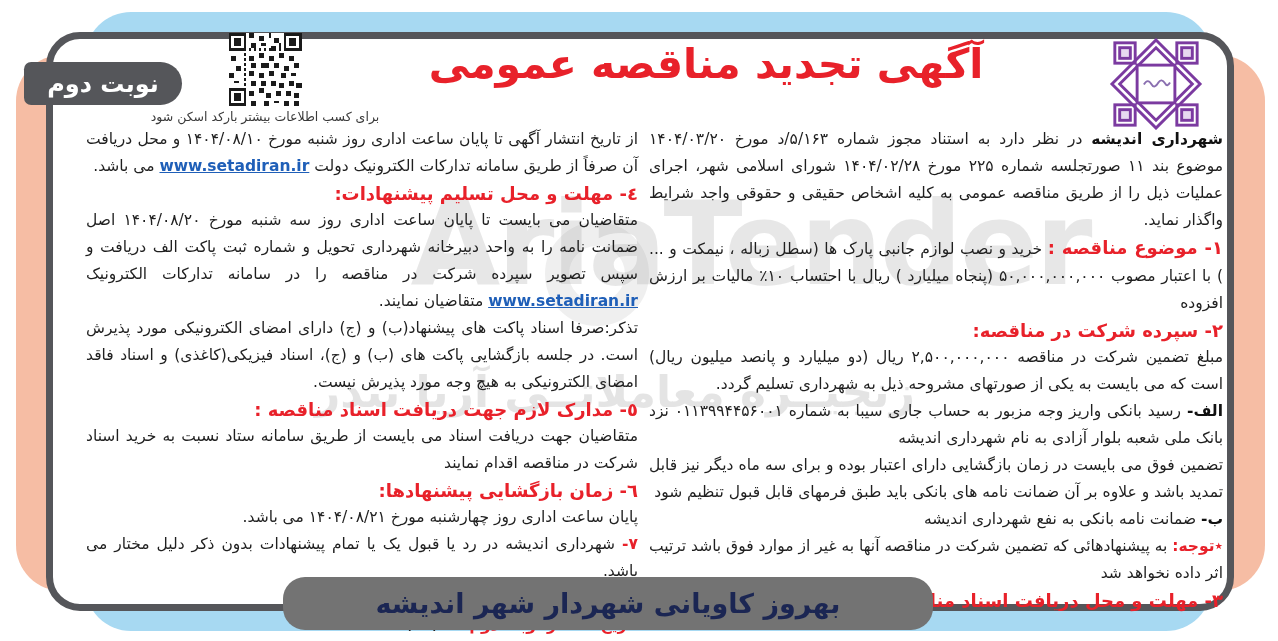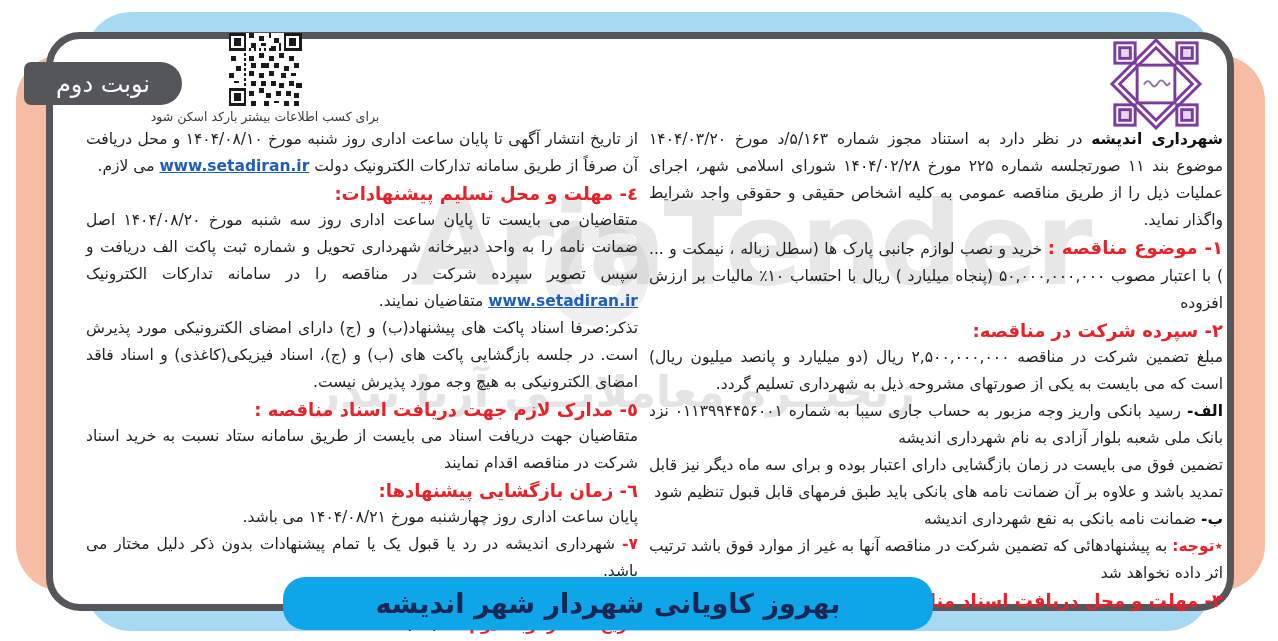--- a/index.html
+++ b/index.html
@@ -26,37 +26,37 @@
 
   
   .logo{position:absolute;right:73px;top:38px;width:98px;height:92px;z-index:2;}
   .title{position:absolute;left:400px;top:40px;width:612px;text-align:center;color:#e8212a;
          font-size:41px;font-weight:bold;z-index:2;white-space:nowrap;}
   .qr{position:absolute;left:227px;top:33px;width:76px;height:73px;z-index:2;}
   .qr-caption{position:absolute;left:118px;top:109px;width:294px;text-align:center;font-size:12.5px;
               color:#3a3a3a;z-index:2;}
   .badge{position:absolute;left:24px;top:62px;width:158px;height:43px;background:#55565a;color:#ffffff;
          border-radius:8px 24px 24px 8px;display:flex;align-items:center;justify-content:center;
-         font-size:24px;font-weight:normal;z-index:4;}
+         font-size:24px;font-weight:bold;z-index:4;}
 
   
   .col{position:absolute;top:126px;z-index:2;font-size:15.5px;line-height:27px;color:#1f1f1f;
        text-align:justify;}
   .col-r{right:55px;width:574px;}
   .col-l{left:86px;width:552px;}
   .col p{margin:0;}
   .h{color:#e8212a;font-weight:bold;font-size:18px;line-height:27px;}
   .lead-red{color:#e8212a;font-weight:bold;}
   .lead-b{font-weight:bold;color:#111;}
   .url{color:#1f5fb8;text-decoration:underline;direction:ltr;unicode-bidi:embed;font-weight:bold;cursor:pointer;}
   .publine{font-weight:bold;}
   .publine .date{color:#1f1f1f;}
 
   
-  .banner{position:absolute;left:283px;top:577px;width:650px;height:53px;background:#0ea5e9;
+  .banner{position:absolute;left:283px;top:577px;width:650px;height:53px;background:#737373;
           border-radius:22px;display:flex;align-items:center;justify-content:center;z-index:5;
           font-size:27px;font-weight:bold;color:#1b2653;}
 </style>
 </head>
 <body>
 
 <div class="page">
 
   <div class="bg-blue"></div>
   <div class="bg-peach"></div>
@@ -79,20 +79,21 @@
         <rect x="5" y="69" width="21" height="21"></rect>
         <rect x="10" y="74" width="11" height="11" fill="#e7d8f0"></rect>
         <rect x="69" y="69" width="21" height="21"></rect>
         <rect x="74" y="74" width="11" height="11" fill="#e7d8f0"></rect>
         <rect x="28" y="28" width="39" height="39" fill="#ffffff"></rect>
       </g>
       <path d="M35 48 q4 -7 8 0 q3 5 7 -2 q3 -5 7 1 q2 4 5 -1" fill="none" stroke="#8a6fb0" stroke-width="2"></path>
     </svg>
   </div>
 
+  <div class="title">آگهی تجدید مناقصه عمومی</div>
 
   <div class="qr">
     <svg viewBox="0 0 29 29" width="76" height="73" shape-rendering="crispEdges">
       <rect x="0" y="0" width="29" height="29" fill="#ffffff"></rect>
       <g fill="#1a1a1a">
         <rect x="0" y="0" width="7" height="7"></rect>
           <rect x="1" y="1" width="5" height="5" fill="#fff"></rect>
           <rect x="2" y="2" width="3" height="3"></rect>
         <rect x="22" y="0" width="7" height="7"></rect>
           <rect x="23" y="1" width="5" height="5" fill="#fff"></rect>
@@ -171,21 +172,21 @@
     <p class="h">۲- سپرده شرکت در مناقصه:</p>
     <p>مبلغ تضمین شرکت در مناقصه ۲,۵۰۰,۰۰۰,۰۰۰ ریال (دو میلیارد و پانصد میلیون ریال) است که می بایست به یکی از صورتهای مشروحه ذیل به شهرداری تسلیم گردد.</p>
     <p><span class="lead-b">الف-</span><span> رسید بانکی واریز وجه مزبور به حساب جاری سیبا به شماره ۰۱۱۳۹۹۴۴۵۶۰۰۱ نزد بانک ملی شعبه بلوار آزادی به نام شهرداری اندیشه</span></p>
     <p>تضمین فوق می بایست در زمان بازگشایی دارای اعتبار بوده و برای سه ماه دیگر نیز قابل تمدید باشد و علاوه بر آن ضمانت نامه های بانکی باید طبق فرمهای قابل قبول تنظیم شود</p>
     <p><span class="lead-b">ب-</span><span> ضمانت نامه بانکی به نفع شهرداری اندیشه</span></p>
     <p><span class="lead-red">٭توجه:</span><span> به پیشنهادهائی که تضمین شرکت در مناقصه آنها به غیر از موارد فوق باشد ترتیب اثر داده نخواهد شد</span></p>
     <p class="h">۳- مهلت و محل دریافت اسناد مناقصه:</p>
   </div>
 
   <div class="col col-l">
-    <p><span>از تاریخ انتشار آگهی تا پایان ساعت اداری روز شنبه مورخ ۱۴۰۴/۰۸/۱۰ و محل دریافت آن صرفاً از طریق سامانه تدارکات الکترونیک دولت </span><a class="url">www.setadiran.ir</a><span> می لازم.</span></p>
+    <p><span>از تاریخ انتشار آگهی تا پایان ساعت اداری روز شنبه مورخ ۱۴۰۴/۰۸/۱۰ و محل دریافت آن صرفاً از طریق سامانه تدارکات الکترونیک دولت </span><a class="url">www.setadiran.ir</a><span> می باشد.</span></p>
     <p class="h">٤- مهلت و محل تسلیم پیشنهادات:</p>
     <p><span>متقاضیان می بایست تا پایان ساعت اداری روز سه شنبه مورخ ۱۴۰۴/۰۸/۲۰ اصل ضمانت نامه را به واحد دبیرخانه شهرداری تحویل و شماره ثبت پاکت الف دریافت و سپس تصویر سپرده شرکت در مناقصه را در سامانه تدارکات الکترونیک </span><a class="url">www.setadiran.ir</a><span> متقاضیان نمایند.</span></p>
     <p>تذکر:صرفا اسناد پاکت های پیشنهاد(ب) و (ج) دارای امضای الکترونیکی مورد پذیرش است. در جلسه بازگشایی پاکت های (ب) و (ج)، اسناد فیزیکی(کاغذی) و اسناد فاقد امضای الکترونیکی به هیچ وجه مورد پذیرش نیست.</p>
     <p class="h">٥- مدارک لازم جهت دریافت اسناد مناقصه :</p>
     <p>متقاضیان جهت دریافت اسناد می بایست از طریق سامانه ستاد نسبت به خرید اسناد شرکت در مناقصه اقدام نمایند</p>
     <p class="h">٦- زمان بازگشایی پیشنهادها:</p>
     <p>پایان ساعت اداری روز چهارشنبه مورخ ۱۴۰۴/۰۸/۲۱ می باشد.</p>
     <p><span class="lead-red">۷-</span><span> شهرداری اندیشه در رد یا قبول یک یا تمام پیشنهادات بدون ذکر دلیل مختار می باشد.</span></p>
     <p class="publine"><span class="lead-red">تاریخ انتشار نوبت اول :</span> <span class="date">۱۴۰۴/۰۷/۳۰</span></p>
     <p class="publine"><span class="lead-red">تاریخ انتشار نوبت دوم:</span> <span class="date">۱۴۰۴/۰۸/۰۷</span></p>

